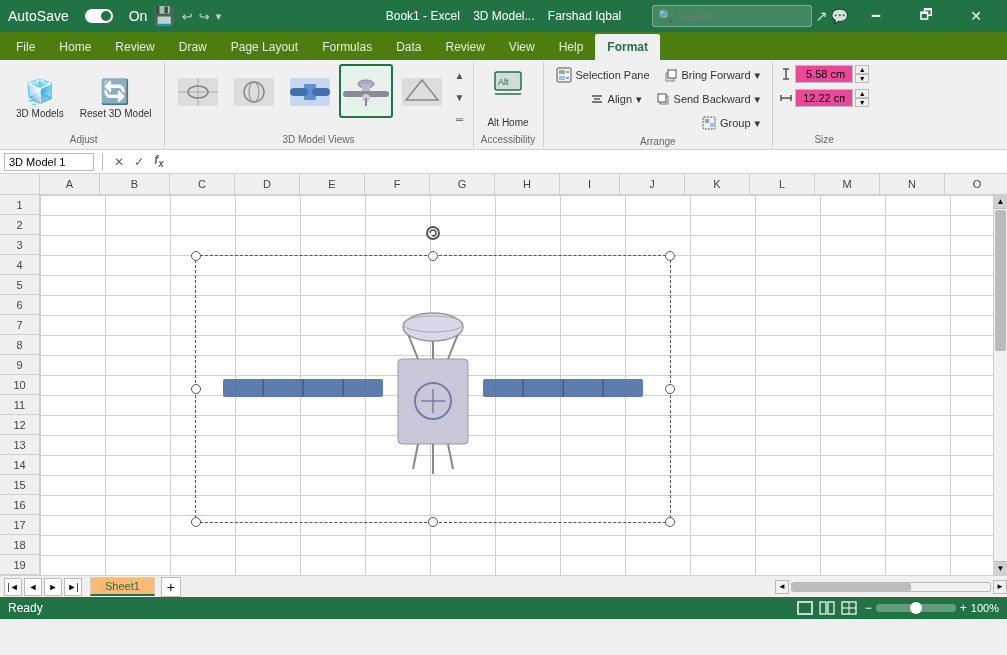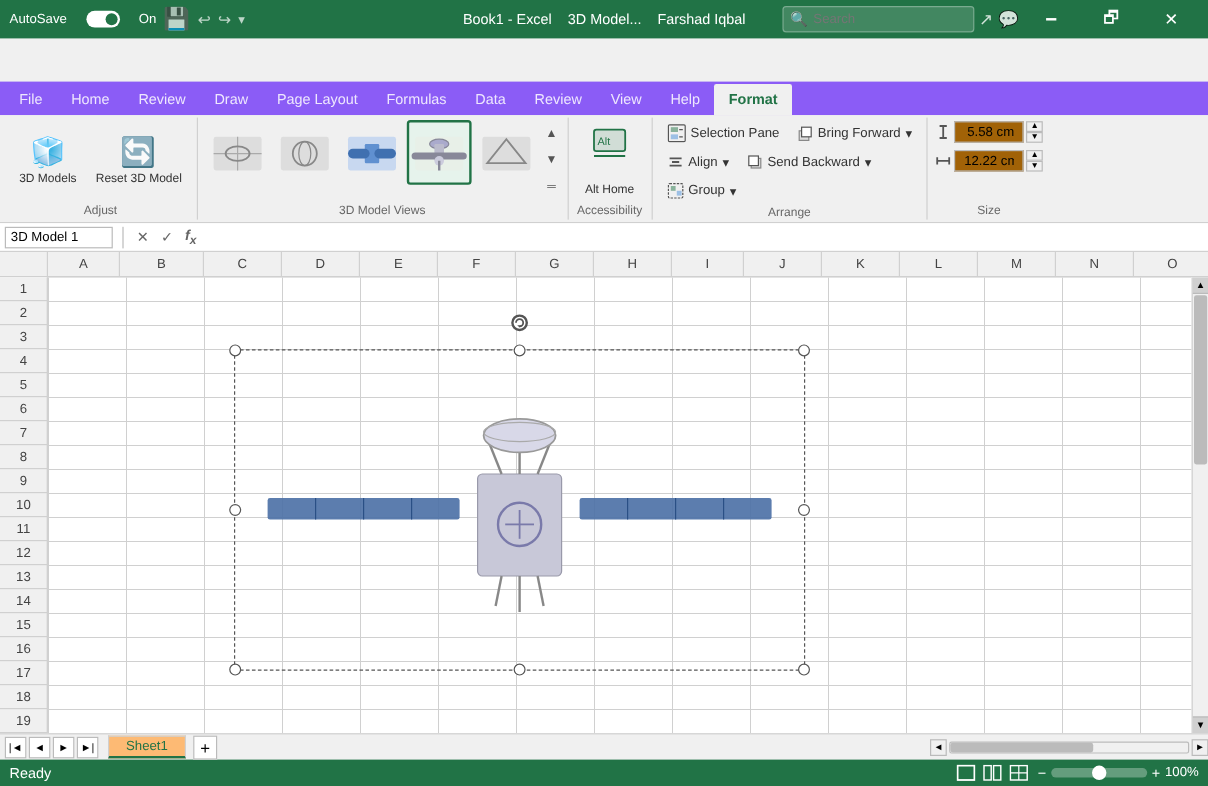--- a/index.html
+++ b/index.html
@@ -7,29 +7,29 @@
 
     
     .title-bar {
       display: flex; align-items: center; height: 32px;
       background: #217346; color: white; padding: 0 8px;
       justify-content: space-between;
     }
     .title-bar-left { display: flex; align-items: center; gap: 6px; }
     .title-bar-center { position: absolute; left: 50%; transform: translateX(-50%); font-size: 12px; color: white; }
     .title-bar-right { display: flex; align-items: center; gap: 4px; margin-left: auto; }
-    .autosave { display: flex; align-items: center; gap: 16px; font-size: 11px; }
+    .autosave { display: flex; align-items: center; gap: 16px; font-size: 14px; }
     .toggle-on { background: #fff; border-radius: 8px; width: 28px; height: 14px; display: flex; align-items: center; padding: 2px; }
     .toggle-dot { width: 10px; height: 10px; background: #217346; border-radius: 50%; margin-left: auto; }
     .title-btn { width: 46px; height: 32px; display: flex; align-items: center; justify-content: center; cursor: pointer; color: white; font-size: 14px; }
 
     
     .ribbon-tabs {
       display: flex; align-items: flex-end; height: 28px;
-      background: #8b5cf6; padding-left: 4px; margin-top: 36px;
+      background: #4d7c0f; padding-left: 4px;
     }
     .ribbon-tab {
       padding: 4px 12px; cursor: pointer; font-size: 12px; color: rgba(255,255,255,0.85);
       border-radius: 2px 2px 0 0; height: 26px; display: flex; align-items: center;
     }
     .ribbon-tab.active { background: #f0f0f0; color: #217346; font-weight: 600; }
 
     
     .ribbon {
       background: #f0f0f0; border-bottom: 1px solid #d0d0d0;
@@ -82,21 +82,21 @@
       display: flex; flex-direction: column; align-items: center; justify-content: center;
       width: 56px; min-height: 60px; cursor: pointer; border-radius: 3px; gap: 19px;
       font-size: 10px; color: #333; text-align: center;
     }
 
     
     .size-group { min-width: 90px; }
     .size-input-row { display: flex; align-items: center; gap: 2px; margin: 1px 0; }
     .size-input {
       width: 58px; height: 18px; border: 1px solid #bbb; font-size: 11px;
-      padding: 0 7px; text-align: right; background: #a16207;
+      padding: 0 7px; text-align: right; background: #ec4899;
     }
     .size-spinner { display: flex; flex-direction: column; }
     .size-spin-btn { width: 14px; height: 9px; background: #f0f0f0; border: 1px solid #bbb; cursor: pointer; display: flex; align-items: center; justify-content: center; font-size: 7px; }
 
     
     .formula-bar {
       display: flex; align-items: center; height: 24px; background: white;
       border-bottom: 1px solid #d0d0d0; padding: 0 4px; gap: 4px;
     }
     .name-box { width: 90px; height: 18px; border: 1px solid #bbb; font-size: 11px; padding: 0 4px; }
@@ -274,21 +274,21 @@
           <text x="5" y="17" font-size="9" fill="#217346" font-family="Arial">Alt</text>
           <line x1="2" y1="26" x2="28" y2="26" stroke="#217346" stroke-width="1.5"></line>
         </svg>
         <span style="font-size:10px;line-height:1.1;text-align:center">Alt Home</span>
       </div>
     </div>
     <div class="ribbon-group-label">Accessibility</div>
   </div>
 
   <div class="ribbon-group arrange-group" style="min-width:210px;">
-    <div class="ribbon-group-content" style="flex-direction:column;align-items:flex-start;gap:2px;">
+    <div class="ribbon-group-content" style="flex-direction:column;align-items:flex-end;gap:2px;">
       <div class="arrange-row">
 
         <div class="selection-pane-btn">
           <svg width="16" height="16" viewBox="0 0 16 16">
             <rect x="1" y="1" width="14" height="14" rx="1" fill="none" stroke="#555" stroke-width="1"></rect>
             <rect x="3" y="3" width="6" height="4" fill="#217346" opacity="0.5"></rect>
             <line x1="10" y1="5" x2="13" y2="5" stroke="#555" stroke-width="1"></line>
             <rect x="3" y="9" width="6" height="4" fill="#4a90d9" opacity="0.5"></rect>
             <line x1="10" y1="11" x2="13" y2="11" stroke="#555" stroke-width="1"></line>
           </svg>

